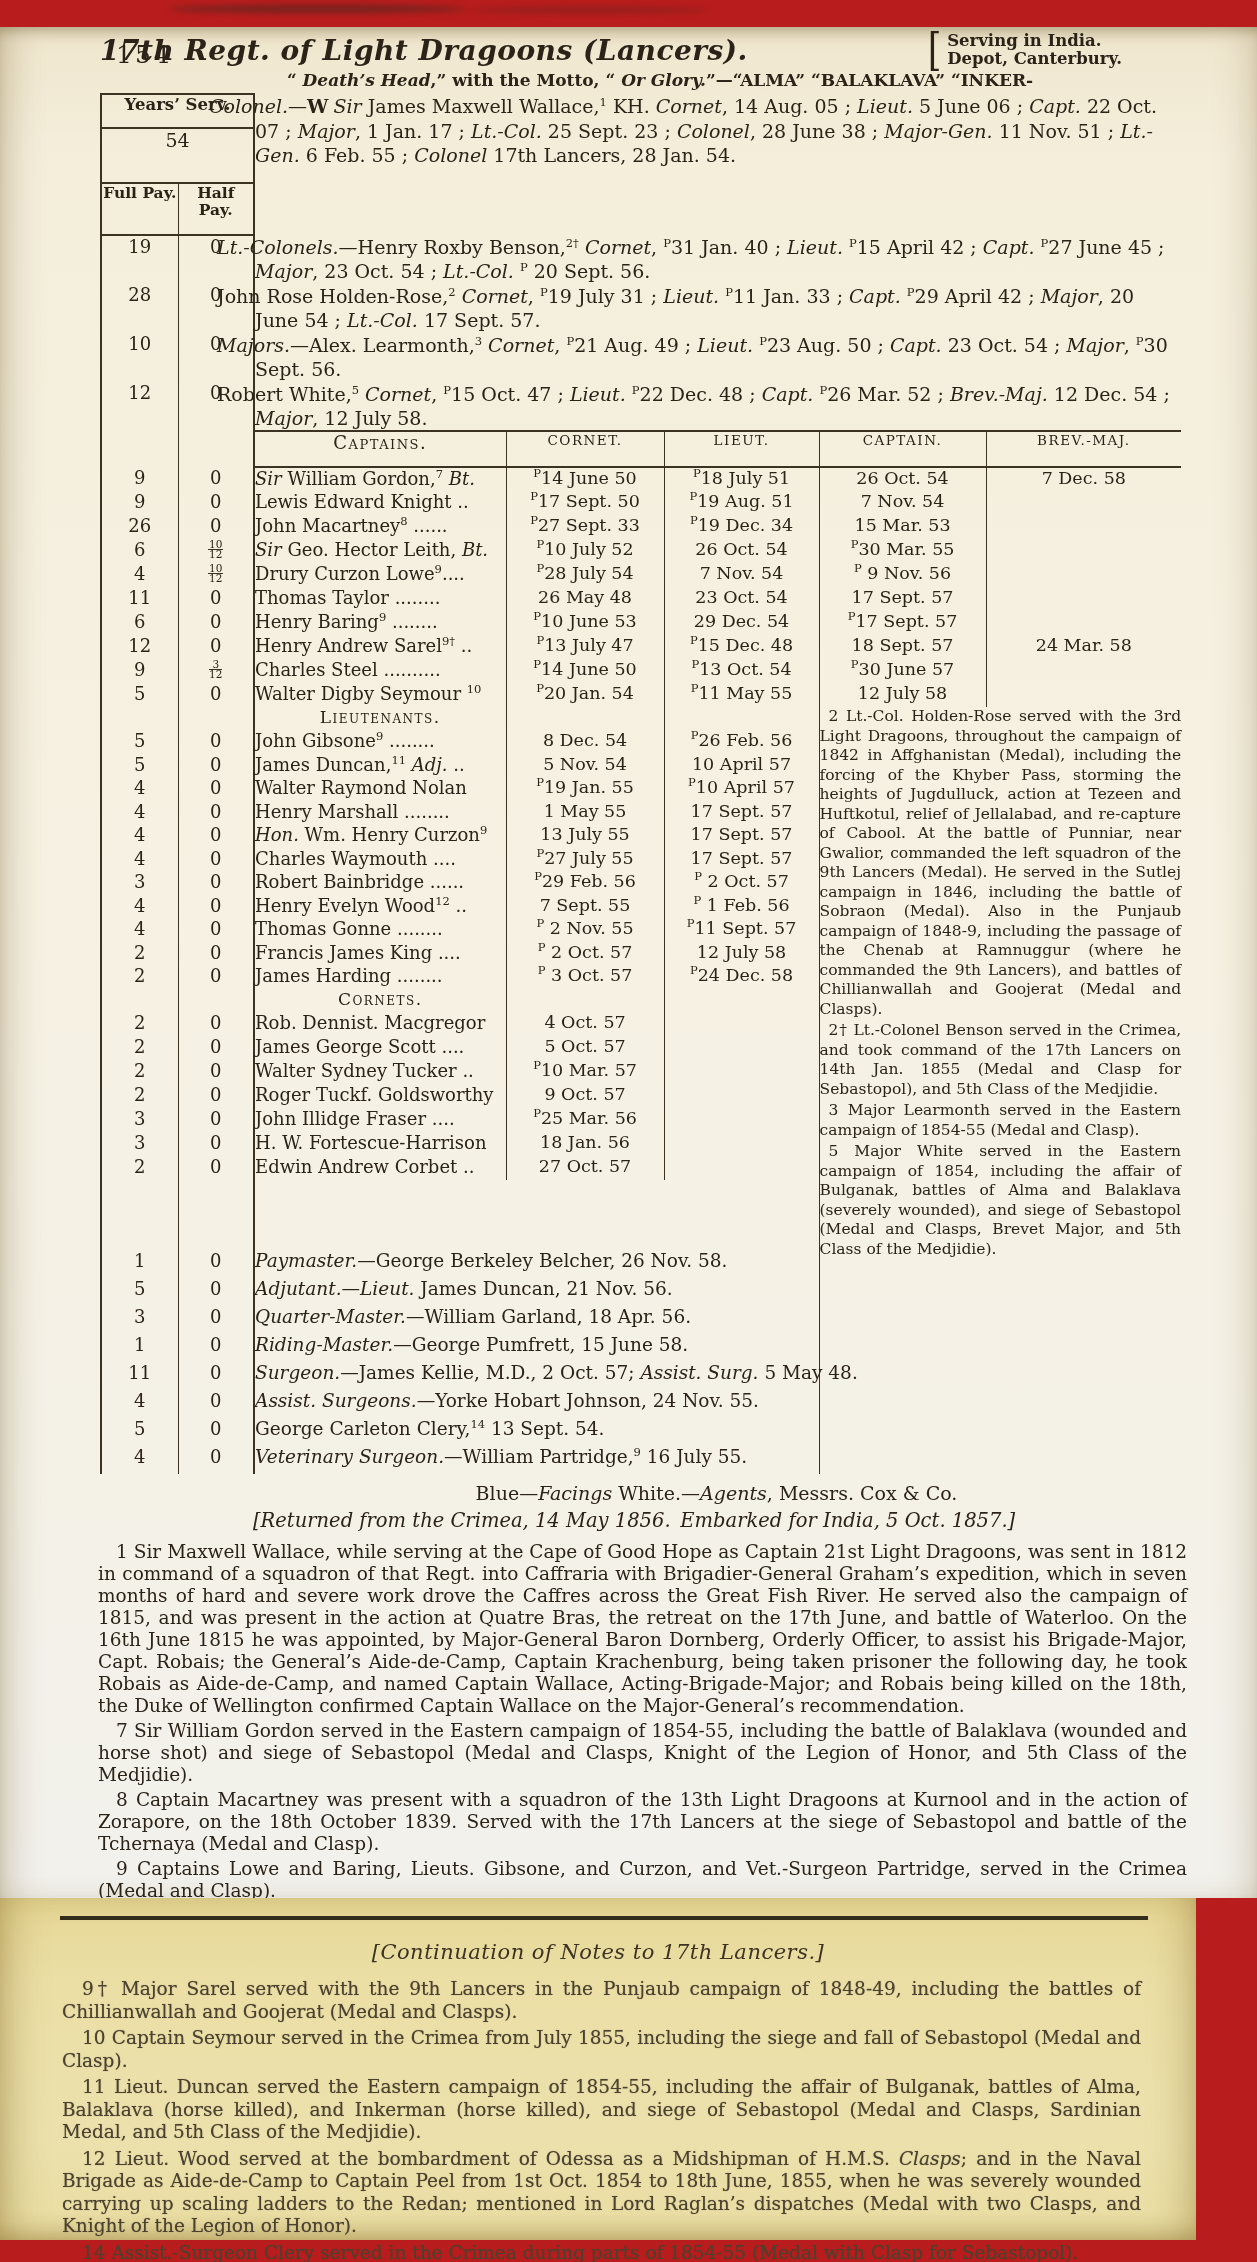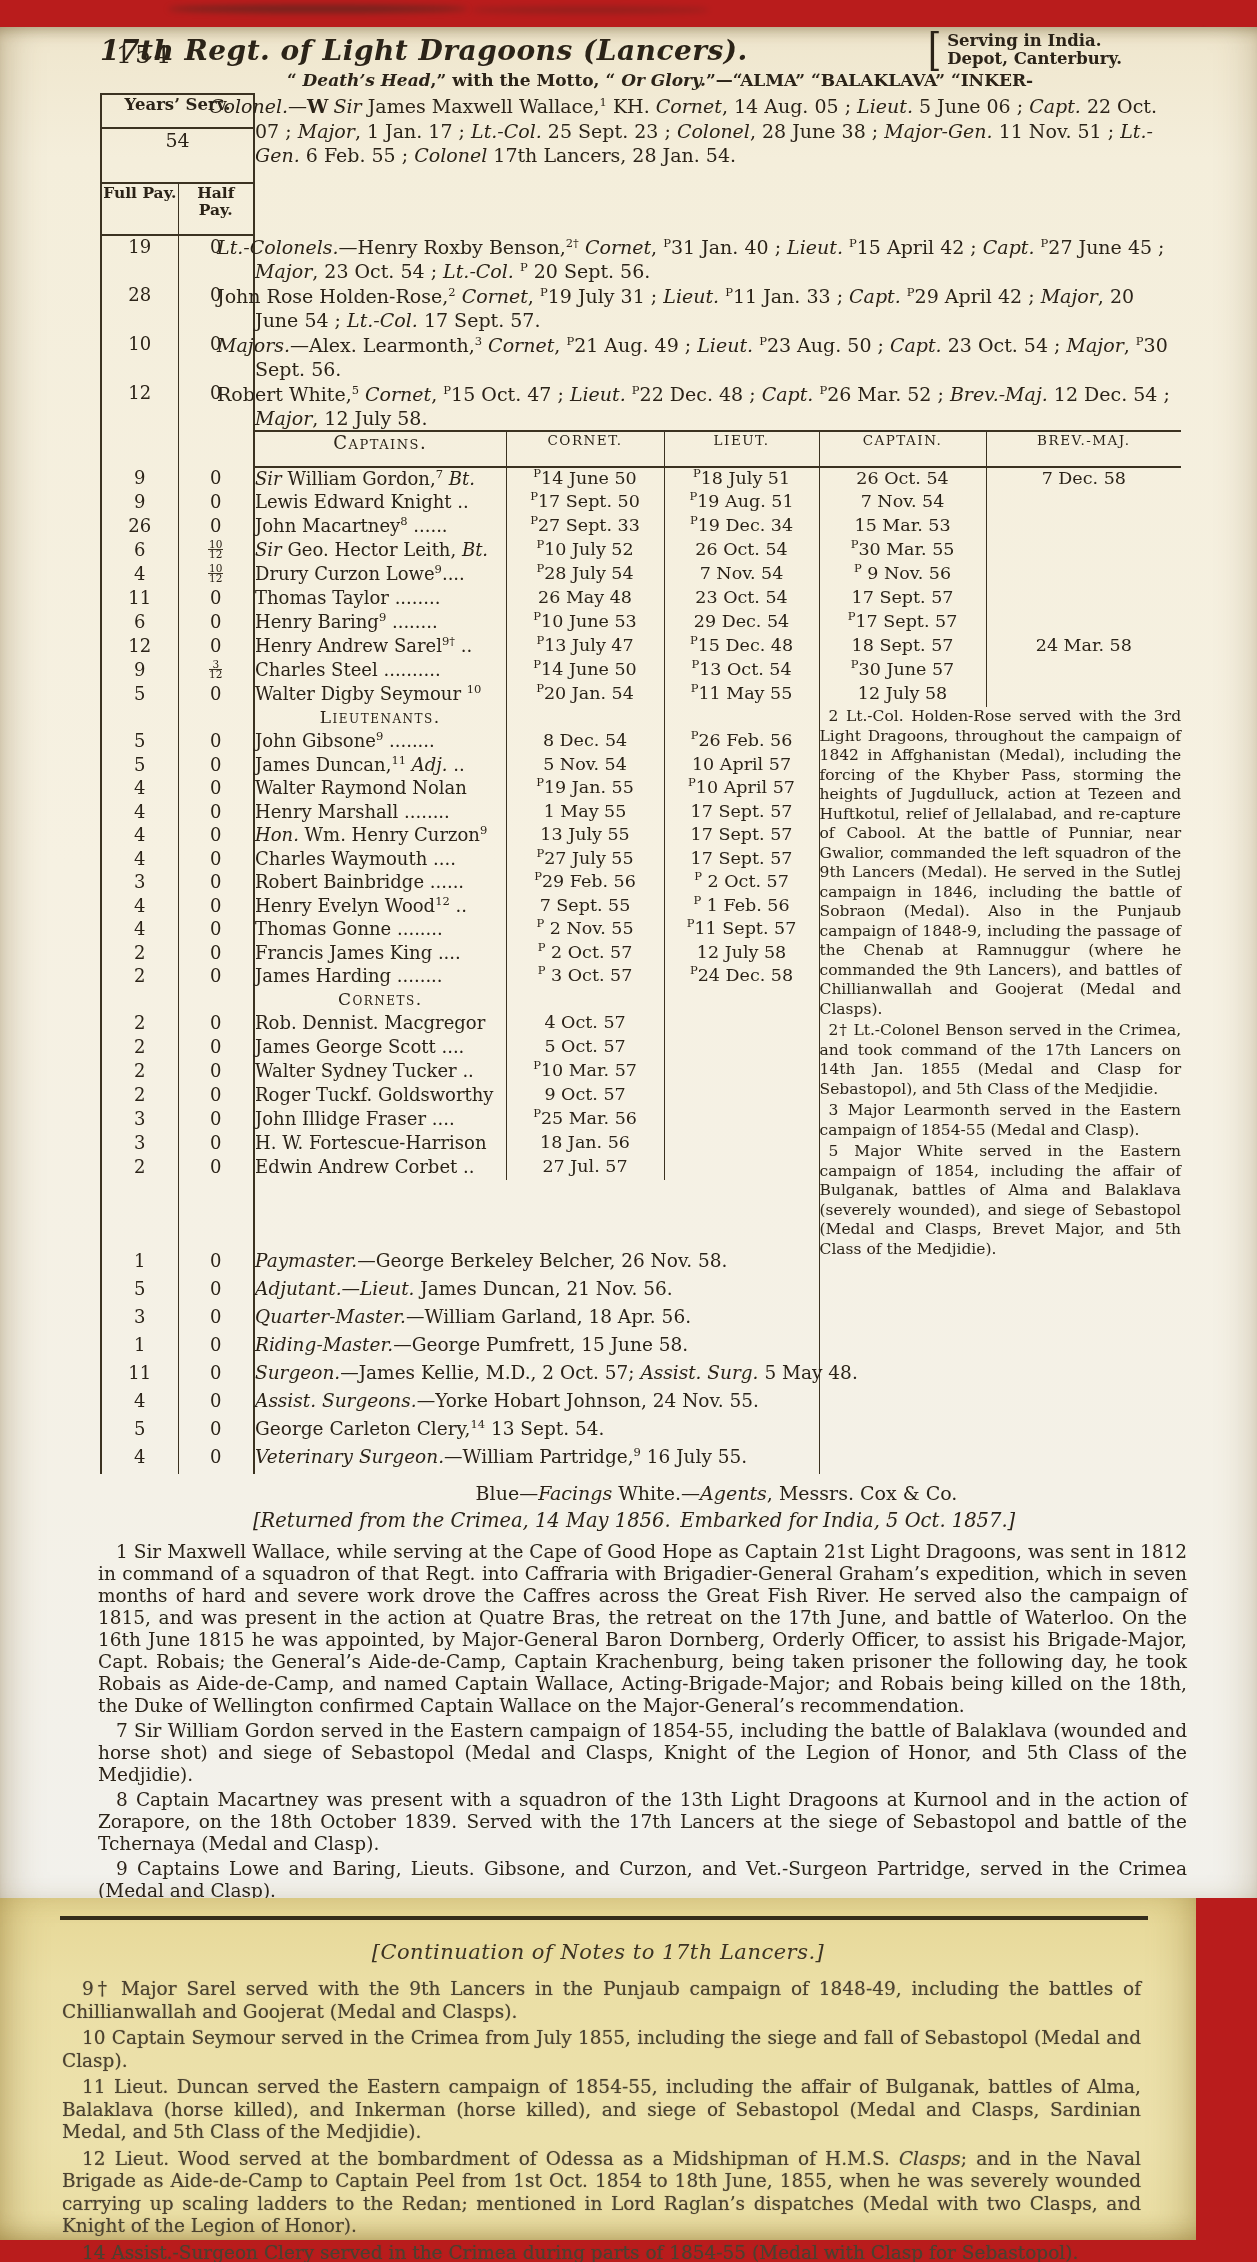--- a/index.html
+++ b/index.html
@@ -373,21 +373,21 @@
             <td class="yv bl bm">3</td>
             <td class="yv br">0</td>
             <td class="nm">H. W. Fortescue-Harrison</td>
             <td class="dt blv">18 Jan. 56</td>
             <td class="blv"></td>
           </tr>
           <tr class="h-cn">
             <td class="yv bl bm">2</td>
             <td class="yv br">0</td>
             <td class="nm">Edwin Andrew Corbet ..</td>
-            <td class="dt blv">27 Jul. 57</td>
+            <td class="dt blv">27 Oct. 57</td>
             <td class="blv"></td>
           </tr>
           <tr class="h-sp">
             <td class="bl bm"></td>
             <td class="br"></td>
             <td class="" colspan="3"></td>
           </tr>
           <tr class="h-st">
             <td class="yv bl bm">1</td>
             <td class="yv br">0</td>

